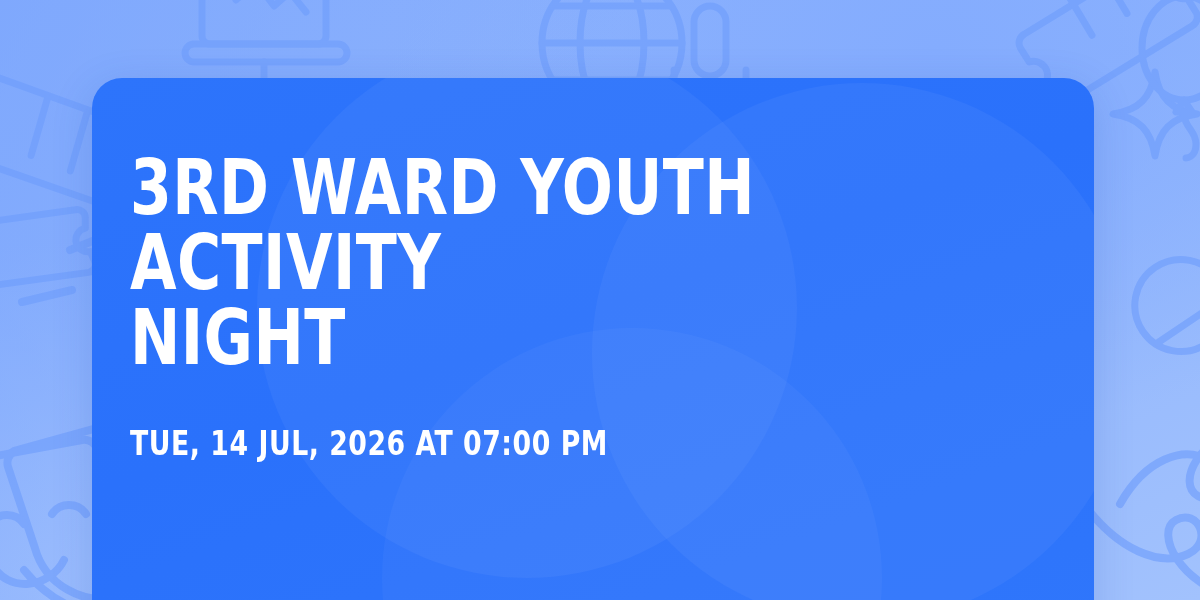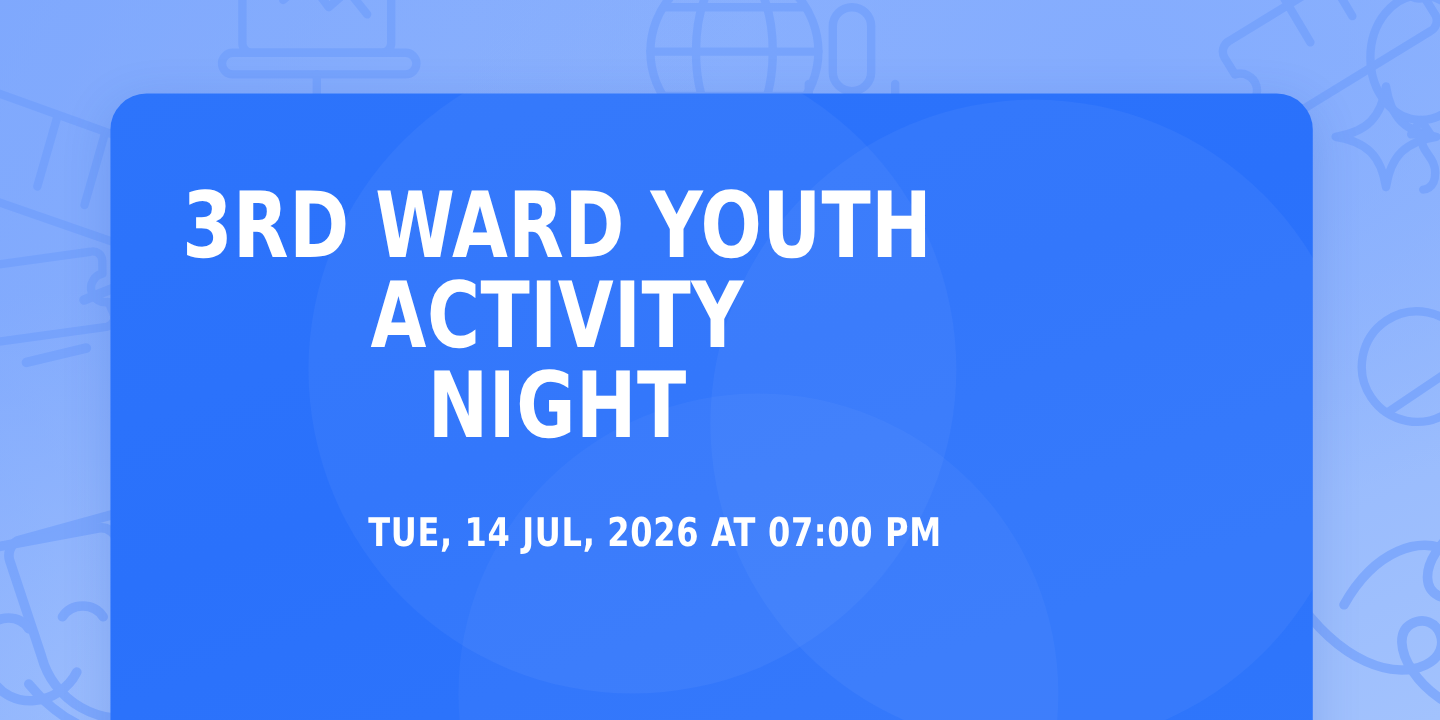--- a/index.html
+++ b/index.html
@@ -12,21 +12,20 @@
   body {
     font-family: "Liberation Sans", sans-serif;
     background: #8FB4FC;
   }
 
   #stage {
     position: relative;
     width: 1200px;
     height: 600px;
     overflow: hidden;
-    text-align: center;
   }
 
   
   .bg-base {
     position: absolute;
     inset: 0;
     background:
       radial-gradient(ellipse 900px 620px at 78% 8%, #84ACFE 0%, rgba(132,172,254,0) 62%),
       radial-gradient(ellipse 760px 560px at 8% 96%, #A4C3FD 0%, rgba(164,195,253,0) 60%),
       linear-gradient(155deg, #8AB0FD 0%, #8CB2FD 36%, #93B7FD 62%, #A2C2FD 100%);

